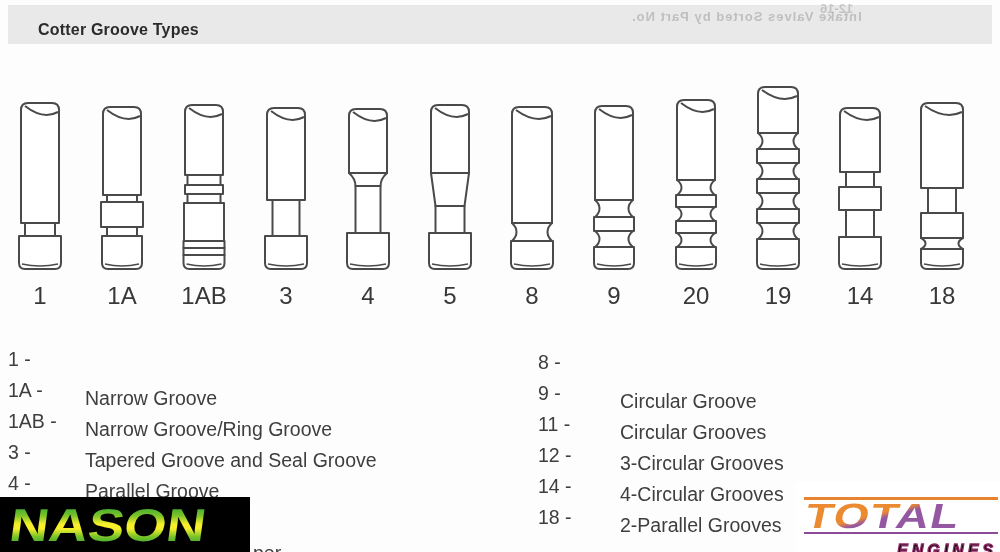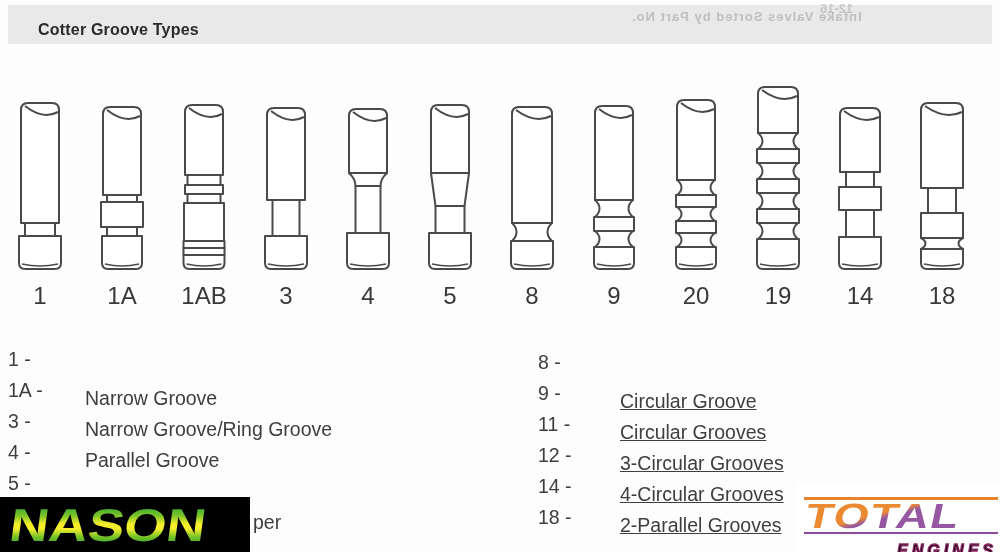--- a/index.html
+++ b/index.html
@@ -21,21 +21,21 @@
   .valve-label{margin-top:11px;font-size:24px;font-weight:400;color:#383838;}
 
   
   .legend{position:absolute;font-size:19.5px;color:#3e3e3e;}
   .legend-left{left:8px;top:348px;width:470px;}
   .legend-right{left:538px;top:351px;width:460px;}
   .legend-row{position:relative;height:31px;}
   .legend-num{position:absolute;left:0;top:0;}
   .legend-desc{position:absolute;top:2px;white-space:nowrap;margin-top:37px;}
   .legend-left .legend-desc{left:77px;}
-  .legend-right .legend-desc{left:82px;text-decoration:underline;}
+  .legend-right .legend-desc{left:82px;}
 
   
   .nason{position:absolute;left:0;top:497px;width:250px;height:55px;background:#000;z-index:6;
          display:flex;align-items:center;overflow:hidden;}
   .nason span{display:inline-block;margin-left:10px;font-size:46px;font-weight:700;line-height:1;
               letter-spacing:0px;transform:skewX(-8deg) scaleX(1.18);transform-origin:left center;
               background:linear-gradient(to bottom,#169c38 0%,#7cc428 30%,#f7ef2a 48%,#f7ef2a 58%,#7cc428 75%,#169c38 100%);
               -webkit-background-clip:text;background-clip:text;color:transparent;}
 
   
@@ -211,20 +211,24 @@
   <section class="legend legend-left" id="legend-left">
       <div class="legend-row">
         <span class="legend-num">1 -</span>
         <span class="legend-desc">Narrow Groove</span>
       </div>
       <div class="legend-row">
         <span class="legend-num">1A -</span>
         <span class="legend-desc">Narrow Groove/Ring Groove</span>
       </div>
       <div class="legend-row">
+        <span class="legend-num">1AB -</span>
+        <span class="legend-desc">Tapered Groove and Seal Groove</span>
+      </div>
+      <div class="legend-row">
         <span class="legend-num">3 -</span>
         <span class="legend-desc">Parallel Groove</span>
       </div>
       <div class="legend-row">
         <span class="legend-num">4 -</span>
       </div>
       <div class="legend-row">
         <span class="legend-num">5 -</span>
         <span class="legend-desc" style="left: 245px;">per</span>
       </div>

